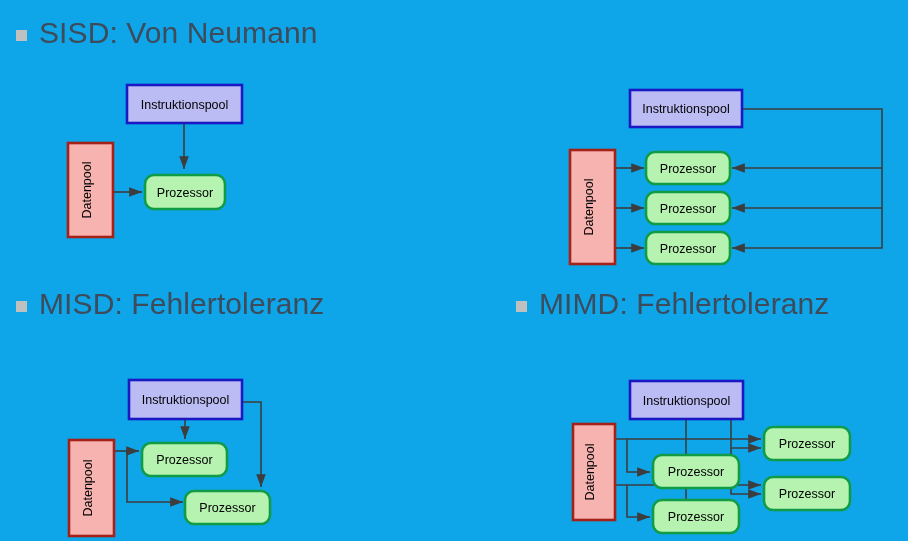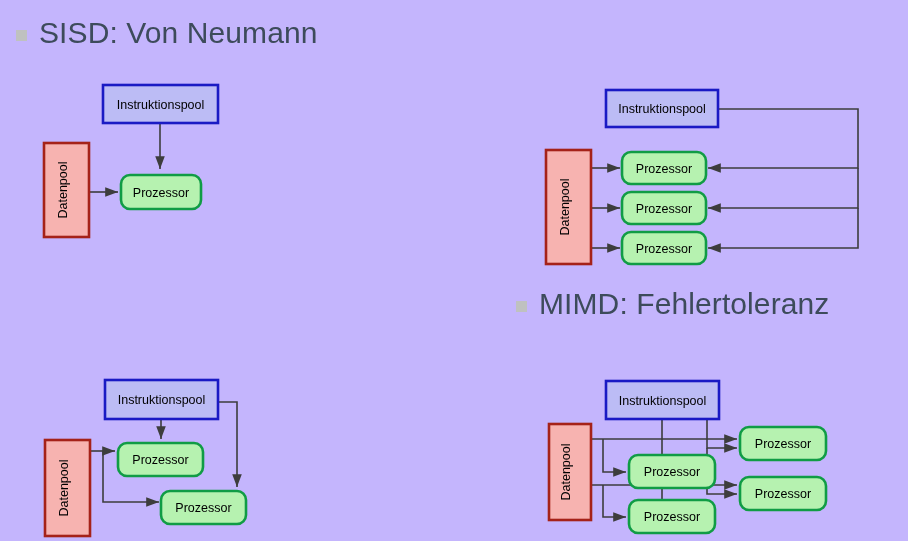--- a/index.html
+++ b/index.html
@@ -10,21 +10,21 @@
   body {
     width: 908px;
     height: 541px;
     font-family: "Liberation Sans", sans-serif;
     overflow: hidden;
     position: relative;
   }
   .slide {
     position: absolute;
     inset: 0;
-    background: #c4b5fd;
+    background: #0ea5e9;
   }
   .quadrant {
     position: absolute;
     width: 454px;
     height: 270px;
   }
   .q-tl { left: 0;    top: 0;   }
   .q-tr { left: 454px; top: 0;   }
   .q-bl { left: 0;    top: 271px; }
   .q-br { left: 454px; top: 271px; }
@@ -53,20 +53,21 @@
     font-weight: 400;
     letter-spacing: 0.1px;
   }
 
   .diagram {
     position: absolute;
     left: 0;
     top: 56px;
     width: 454px;
     height: 214px;
+    padding-left: 24px;
   }
   svg { display: block; }
 
   svg text {
     font-family: "Liberation Sans", sans-serif;
     font-size: 12.5px;
     fill: #000000;
   }
   .lbl-ip { font-size: 12.5px; }
   .lbl-pz { font-size: 12.5px; }
@@ -152,20 +153,24 @@
         </g>
         <g>
           <rect x="168" y="176" width="84" height="32" rx="9" ry="9" fill="#b6f2b0" stroke="#109c45" stroke-width="2.6"></rect>
           <text class="lbl-pz" x="210" y="196.5" text-anchor="middle">Prozessor</text>
         </g>
       </svg>
     </div>
   </div>
 
   <div class="quadrant q-bl">
+    <div class="heading">
+      <span class="bullet"></span>
+      <span class="heading-text">MISD: Fehlertoleranz</span>
+    </div>
     <div class="diagram">
       <svg width="454" height="214" viewBox="0 0 454 214">
         <defs>
           <marker id="ah3" markerWidth="9" markerHeight="9" refX="8" refY="3" orient="auto" markerUnits="strokeWidth">
             <path d="M0,0 L8,3 L0,6 z" fill="#3d3d3d"></path>
           </marker>
         </defs>
         <g stroke="#3d3d3d" stroke-width="1.6" fill="none" marker-end="url(#ah3)">
 
           <path d="M161,92 L161,112"></path>

